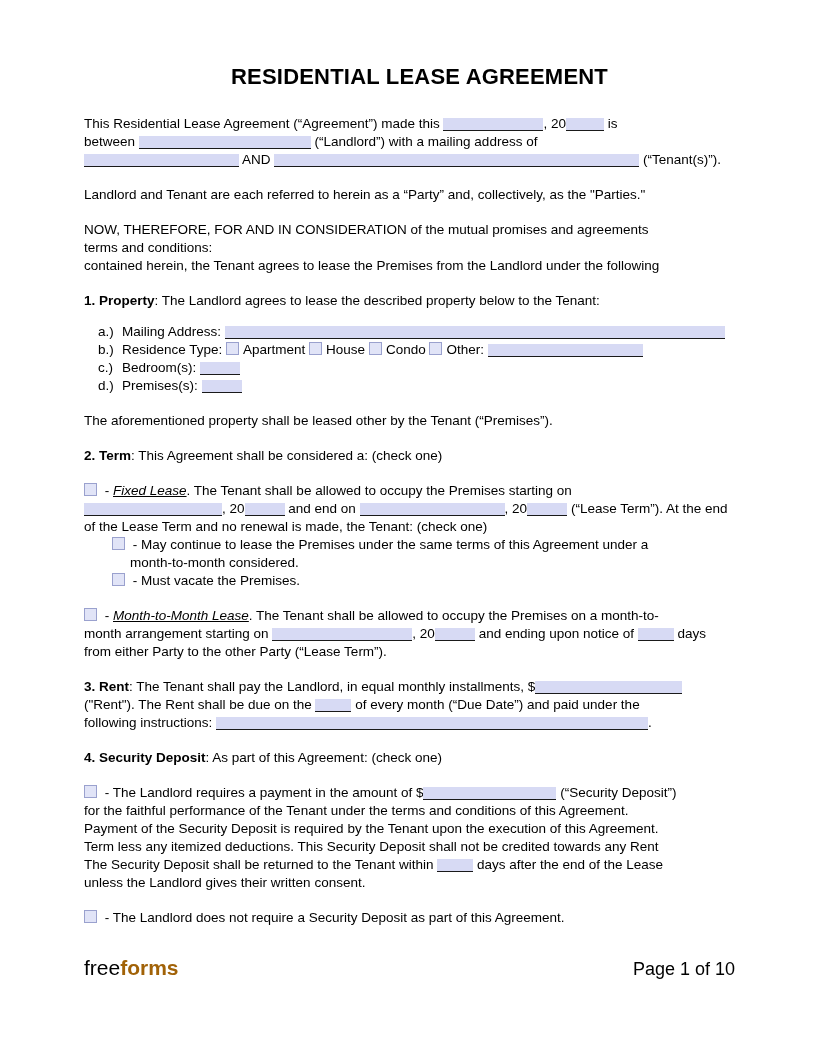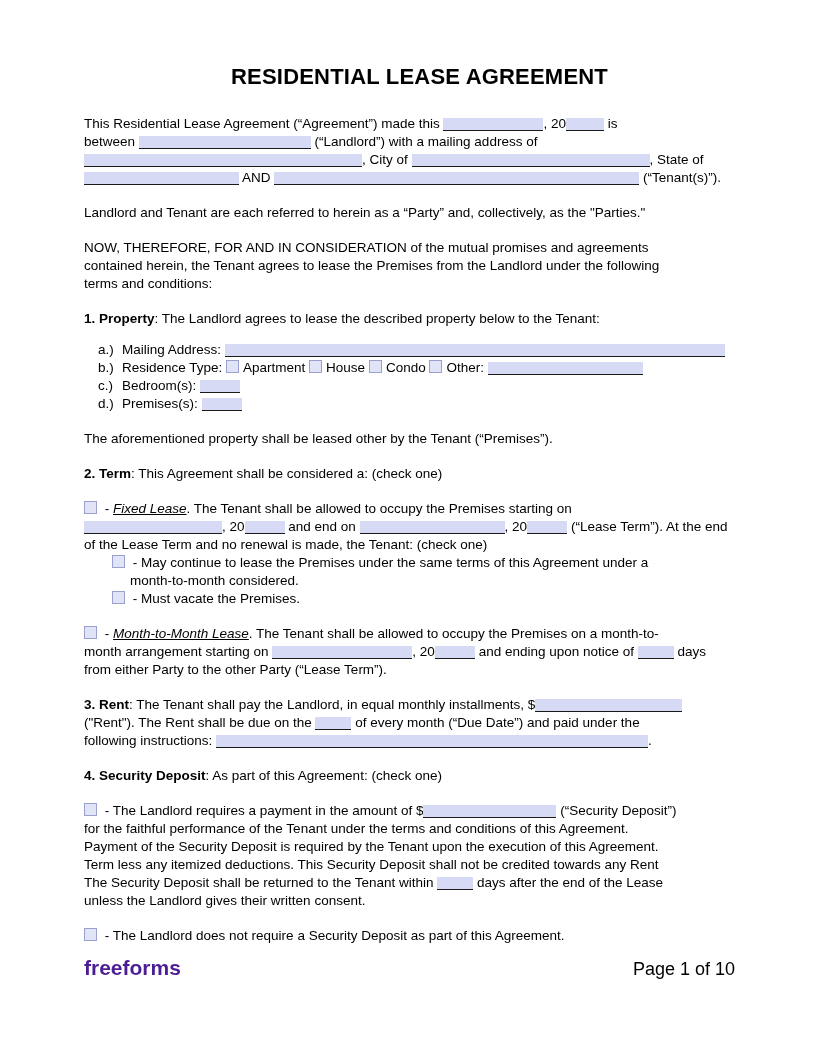--- a/index.html
+++ b/index.html
@@ -30,46 +30,45 @@
   }
   .list-item{padding-left:14px;}
   .li-label{display:inline-block;width:24px;}
   .sub{padding-left:28px;}
   .sub-cont{padding-left:46px;}
   .footer{
     position:absolute;top:956px;left:84px;right:84px;
     display:flex;justify-content:space-between;align-items:flex-end;
   }
   .logo{font-size:21px;line-height:24px;}
-  .logo-free{color:#4c1d95;font-weight:bold;}
-  .logo-forms{color:#4c1d95;font-weight:bold;}
+  .logo-free{color:#000000;font-weight:normal;}
+  .logo-forms{color:#a16207;font-weight:bold;}
   .page-num{font-size:18px;line-height:18px;padding-bottom:2px;}
 </style>
 </head>
 <body>
 
 <div class="page">
 
   <h1 class="title">RESIDENTIAL LEASE AGREEMENT</h1>
 
   <div class="para">
     <div class="ln"><span>This Residential Lease Agreement (“Agreement”) made this </span><span class="blank" style="width:100px"></span><span>, 20</span><span class="blank" style="width:38px"></span><span> is</span></div>
     <div class="ln"><span>between </span><span class="blank" style="width:172px"></span><span> (“Landlord”) with a mailing address of</span></div>
-    <div class="ln"><span class="blank" style="width:278px"></span><span>, City of </span><span class="blank" style="width:238px"></span><span>, State of</span></div>
     <div class="ln"><span class="blank" style="width:155px"></span><span> AND </span><span class="blank" style="width:365px"></span><span> (“Tenant(s)”).</span></div>
   </div>
 
   <div class="para">
     <div class="ln">Landlord and Tenant are each referred to herein as a “Party” and, collectively, as the "Parties."</div>
   </div>
 
   <div class="para">
     <div class="ln">NOW, THEREFORE, FOR AND IN CONSIDERATION of the mutual promises and agreements</div>
+    <div class="ln">terms and conditions:</div>
     <div class="ln">contained herein, the Tenant agrees to lease the Premises from the Landlord under the following</div>
-    <div class="ln">terms and conditions:</div>
   </div>
 
   <div class="para gap-sm">
     <div class="ln"><span class="b">1. Property</span><span>: The Landlord agrees to lease the described property below to the Tenant:</span></div>
   </div>
 
   <div class="para">
     <div class="ln list-item"><span class="li-label">a.)</span><span>Mailing Address: </span><span class="blank" style="width:500px"></span></div>
     <div class="ln list-item"><span class="li-label">b.)</span><span>Residence Type: </span><span class="cb"></span><span>Apartment </span><span class="cb"></span><span>House </span><span class="cb"></span><span>Condo </span><span class="cb"></span><span>Other: </span><span class="blank" style="width:155px"></span></div>
     <div class="ln list-item"><span class="li-label">c.)</span><span>Bedroom(s): </span><span class="blank" style="width:40px"></span></div>

